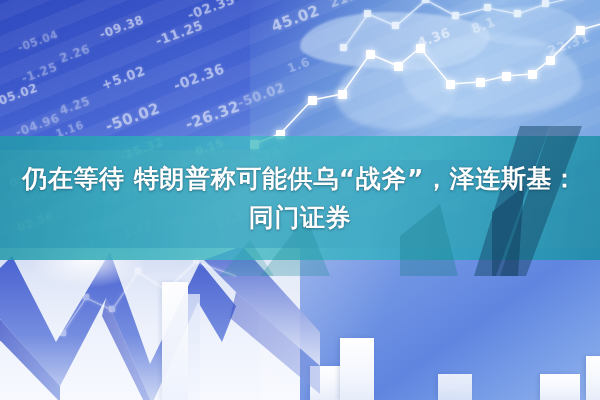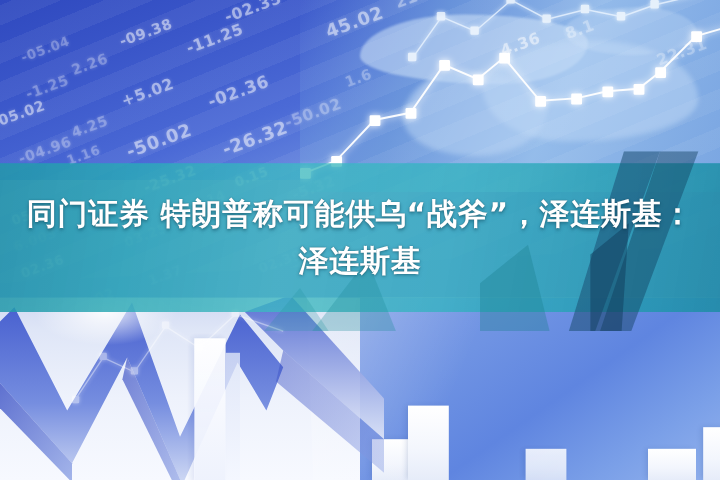--- a/index.html
+++ b/index.html
@@ -274,18 +274,18 @@
       <polygon points="150,0 182,0 126,150 100,150" fill="#12415f" opacity=".45"></polygon>
       <polygon points="92,86 124,60 118,150 92,150" fill="#0f3c5c" opacity=".5"></polygon>
       <polygon points="0,110 40,78 58,150 0,150" fill="#1b7f8c" opacity=".35"></polygon>
     </svg>
     <svg class="wedge" style="left:220px;top:60px;width:160px;height:80px;" viewBox="0 0 160 80">
       <polygon points="40,80 86,20 110,80" fill="#1d8b99" opacity=".30"></polygon>
       <polygon points="0,80 30,44 54,80" fill="#23929f" opacity=".25"></polygon>
     </svg>
 
     <div id="headline">
-      <span class="l1">同门证券 特朗普称可能供乌“战斧”，泽连斯基：</span>
-      <span class="l2">泽连斯基</span>
+      <span class="l1">仍在等待 特朗普称可能供乌“战斧”，泽连斯基：</span>
+      <span class="l2">同门证券</span>
     </div>
   </div>
 
 </div>
 
 </body></html>

